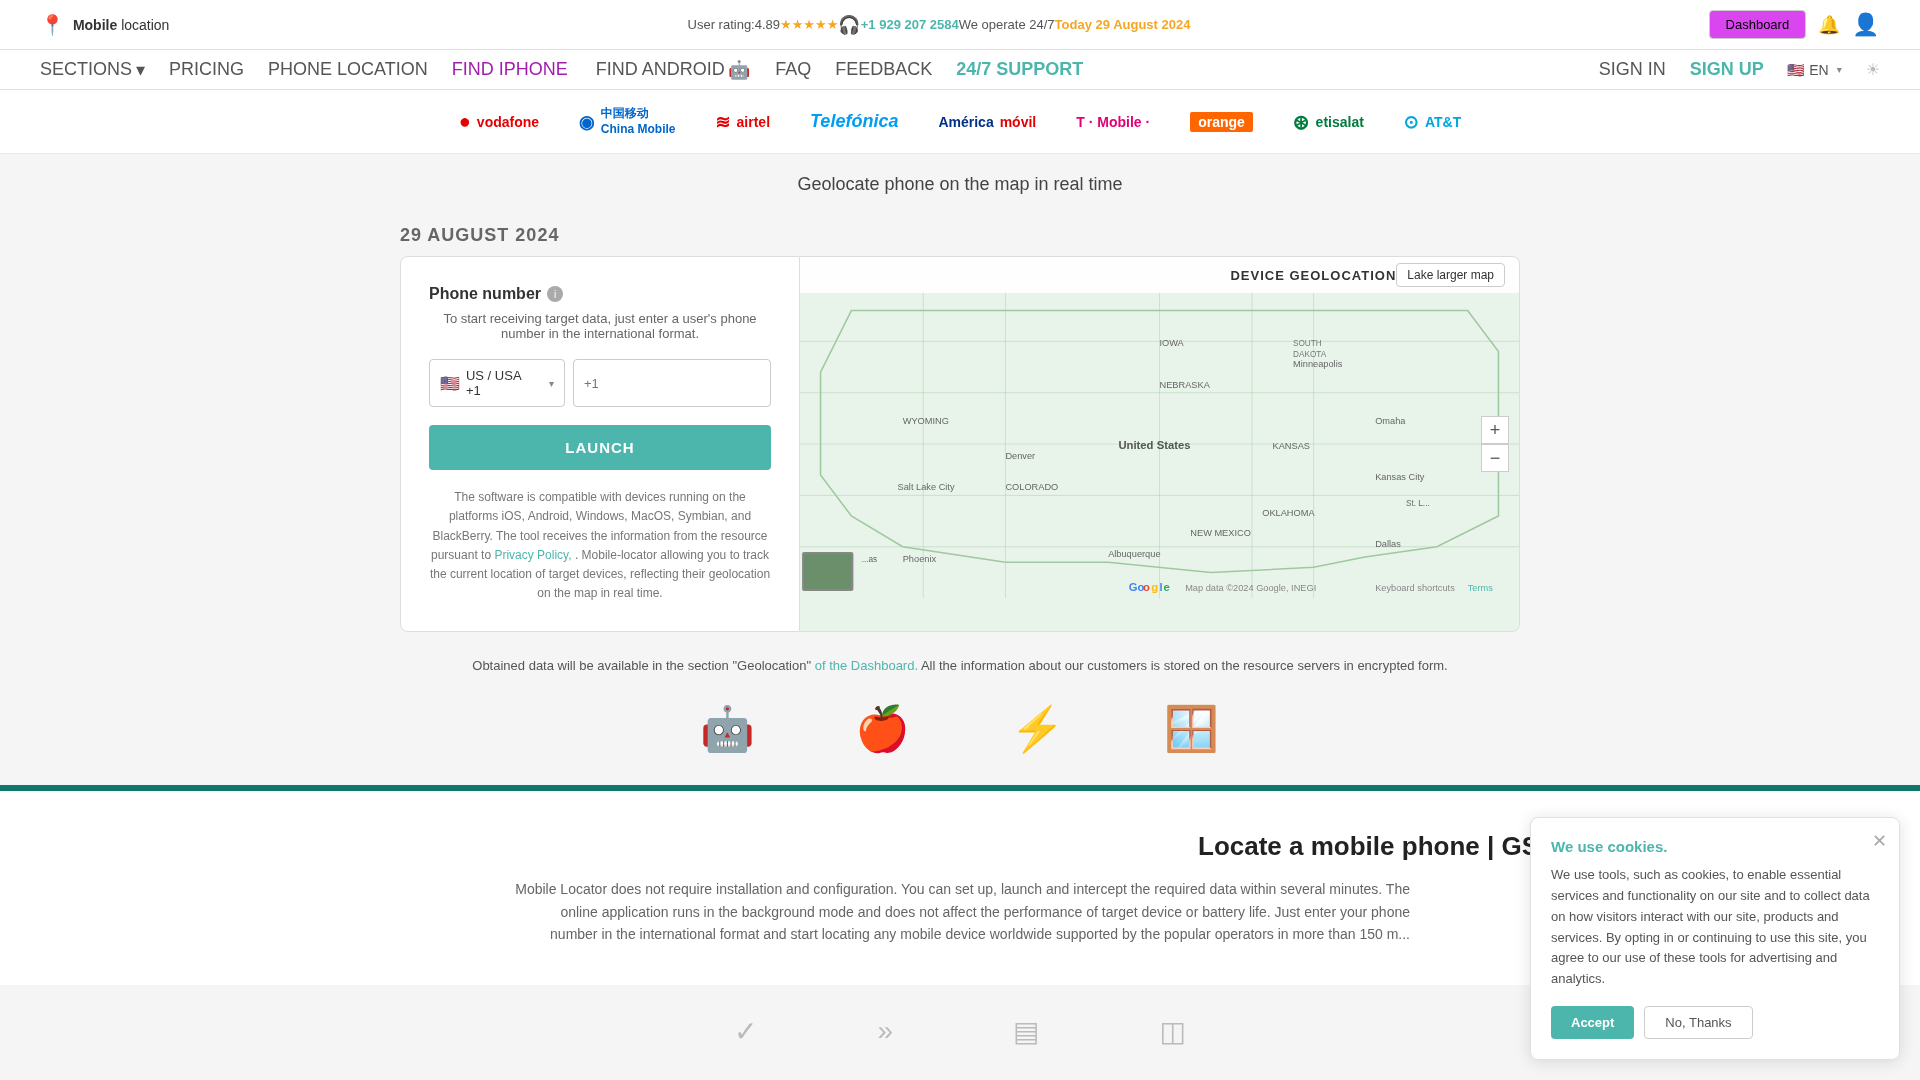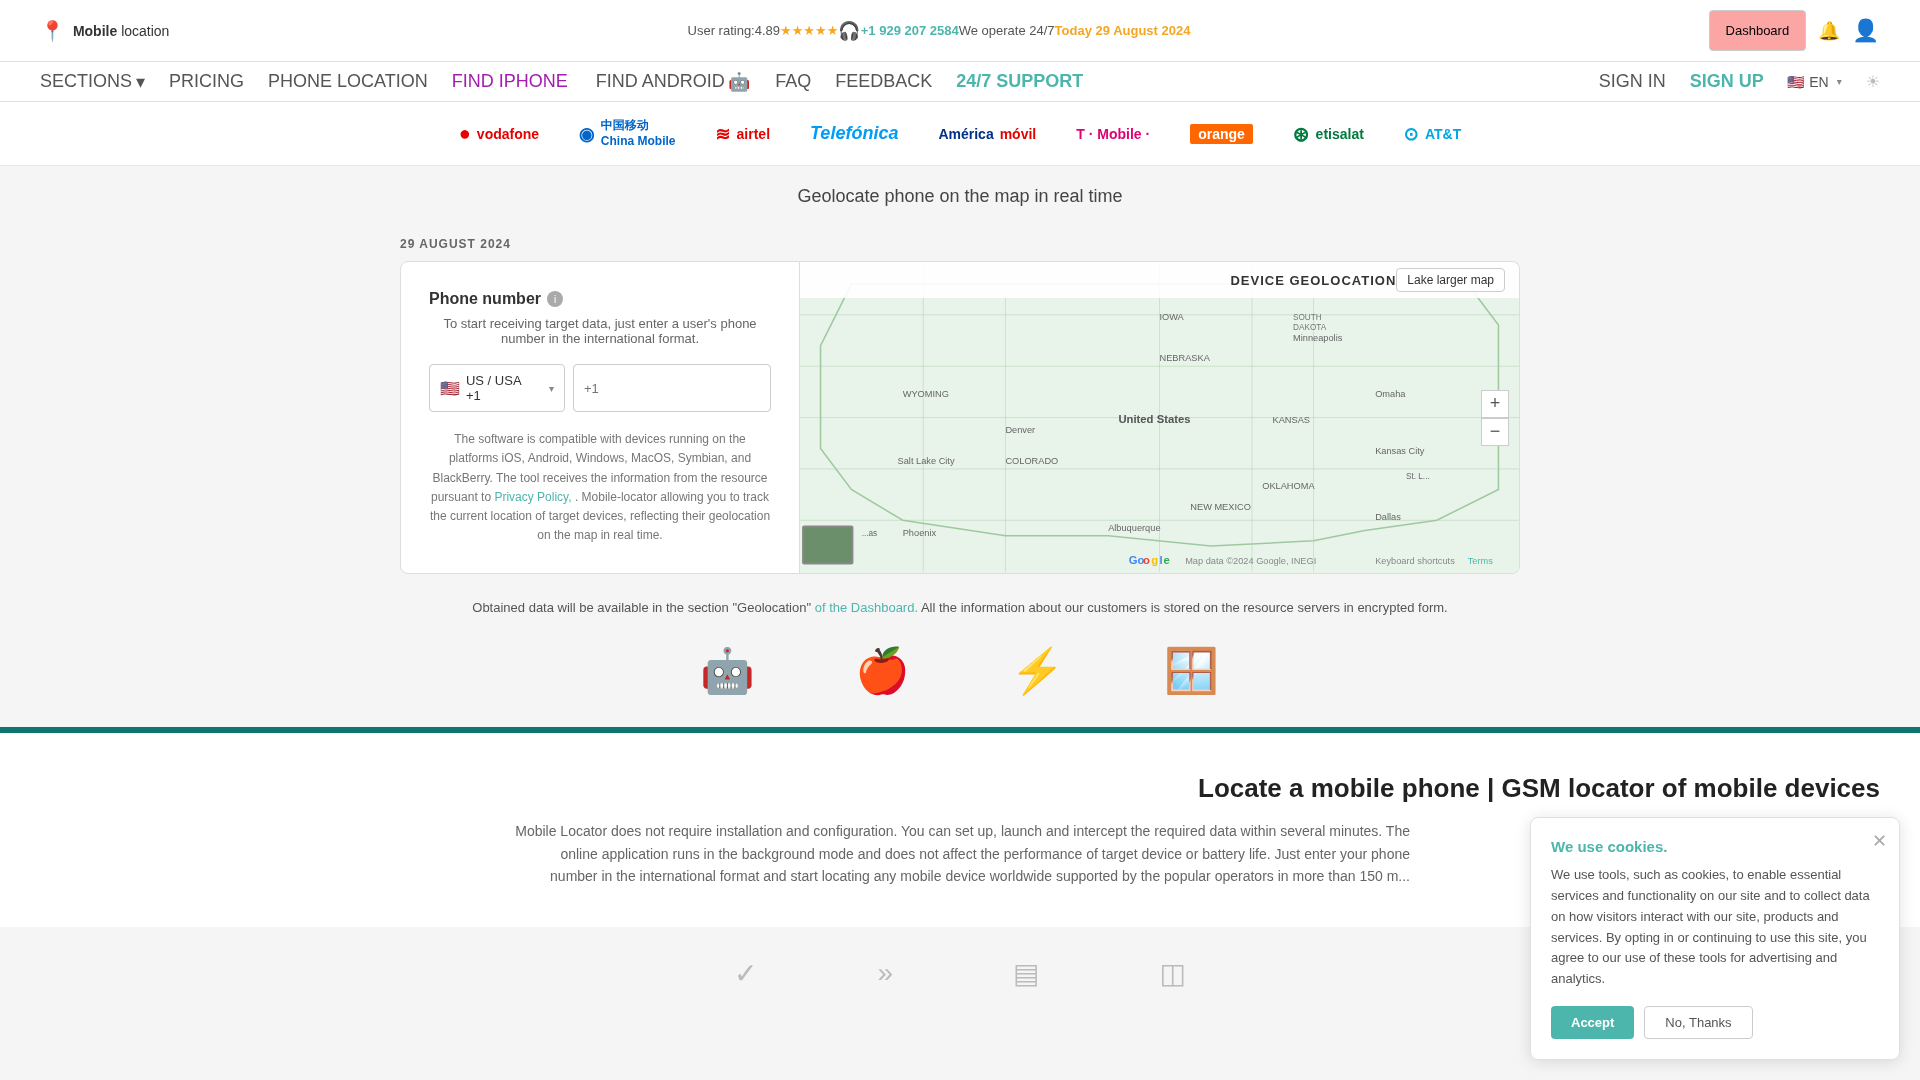--- a/index.html
+++ b/index.html
@@ -8,21 +8,21 @@
     
     .header { background: #fff; border-bottom: 1px solid #e0e0e0; padding: 10px 40px; display: flex; align-items: center; justify-content: space-between; }
     .header-left { display: flex; align-items: center; gap: 8px; }
     .logo-pin { color: #4db6ac; font-size: 20px; }
     .header-center { display: flex; align-items: center; gap: 0; font-size: 13px; color: #555; }
     .rating-stars { color: #f5a623; }
     .phone-link { color: #4db6ac; font-weight: bold; text-decoration: none; }
     .operate-text { color: #555; }
     .today-text { color: #f5a623; font-weight: bold; }
     .header-right { display: flex; align-items: center; gap: 12px; }
-    .dashboard-btn { background: #fca5a5; border: 1px solid #ccc; padding: 12px 16px; border-radius: 4px; cursor: pointer; font-size: 13px; }
+    .dashboard-btn { background: #d946ef; border: 1px solid #ccc; padding: 6px 16px; border-radius: 4px; cursor: pointer; font-size: 13px; }
     .bell-icon { font-size: 18px; color: #888; cursor: pointer; }
     .user-icon { font-size: 22px; color: #aaa; cursor: pointer; }
 
     
     .nav { background: #fff; border-bottom: 1px solid #e0e0e0; padding: 0 40px; display: flex; align-items: center; gap: 24px; height: 40px; }
     .nav a { text-decoration: none; color: #555; font-size: 18px; font-weight: 500; display: flex; align-items: center; gap: 4px; text-align: right; }
     .nav .find-iphone { color: #a21caf; }
     .nav .support { color: #4db6ac; font-weight: bold; }
     .nav .sign-in { margin-left: auto; color: #555; }
     .nav .sign-up { color: #4db6ac; font-weight: bold; }
@@ -51,21 +51,21 @@
     .country-select { flex: 1; border: 1px solid #ccc; border-radius: 4px; padding: 8px 10px; font-size: 13px; background: #fff; cursor: pointer; display: flex; align-items: center; gap: 6px; }
     .phone-number-input { flex: 1; border: 1px solid #ccc; border-radius: 4px; padding: 8px 10px; font-size: 13px; color: #aaa; }
     .launch-btn { width: 100%; background: #4db6ac; color: #fff; border: none; border-radius: 4px; padding: 14px; font-size: 15px; font-weight: bold; letter-spacing: 1px; cursor: pointer; margin-bottom: 18px; }
     .compat-text { font-size: 12px; color: #777; text-align: center; line-height: 1.6; }
     .compat-text a { color: #4db6ac; text-decoration: none; }
     .device-geo-label { background: rgba(255,255,255,0.9); padding: 6px 14px; font-size: 13px; font-weight: bold; letter-spacing: 1px; color: #333; position: absolute; top: 0; right: 0; left: 0; z-index: 10; display: flex; justify-content: flex-end; align-items: center; }
     .view-larger-btn { background: #fff; border: 1px solid #ccc; border-radius: 4px; padding: 4px 10px; font-size: 12px; cursor: pointer; color: #333; }
 
     
     .content-wrapper { padding: 0 40px; max-width: 1200px; margin: 0 auto; }
-    .section-date { font-size: 12px; font-weight: bold; color: #666; letter-spacing: 1px; margin-bottom: 10px; margin-top: 10px; }
+    .section-date { font-size: 18px; font-weight: bold; color: #666; letter-spacing: 1px; margin-bottom: 10px; margin-top: 10px; }
 
     .form-map-row { display: flex; gap: 0; margin-bottom: 16px; }
     .form-col { background: #fff; border: 1px solid #ddd; border-radius: 8px 0 0 8px; padding: 28px; width: 400px; min-width: 380px; }
     .map-col { flex: 1; position: relative; min-height: 300px; border: 1px solid #ddd; border-left: none; border-radius: 0 8px 8px 0; overflow: hidden; }
 
     
     .map-controls { position: absolute; right: 10px; top: 50%; transform: translateY(-50%); display: flex; flex-direction: column; gap: 0; }
     .map-ctrl-btn { background: #fff; border: 1px solid #ccc; width: 28px; height: 28px; font-size: 18px; cursor: pointer; display: flex; align-items: center; justify-content: center; color: #555; }
 
     
@@ -208,20 +208,21 @@
       </div>
       <div class="phone-desc">To start receiving target data, just enter a user's phone number in the international format.</div>
       <div class="phone-input-row">
         <div class="country-select">
           <span class="flag-emoji">🇺🇸</span>
           <span>US / USA +1</span>
           <span class="chevron">▾</span>
         </div>
         <input class="phone-number-input" type="text" placeholder="+1" style="">
       </div>
+      <button class="launch-btn">LAUNCH</button>
       <div class="compat-text">
         <span>The software is compatible with devices running on the platforms iOS, Android, Windows, MacOS, Symbian, and BlackBerry. The tool receives the information from the resource pursuant to</span>
         <a href="#">Privacy Policy,</a>
         <span>. Mobile-locator allowing you to track the current location of target devices, reflecting their geolocation on the map in real time.</span>
       </div>
     </div>
 
     <div class="map-col">
       <div class="device-geo-label">
         <span>DEVICE GEOLOCATION</span>

